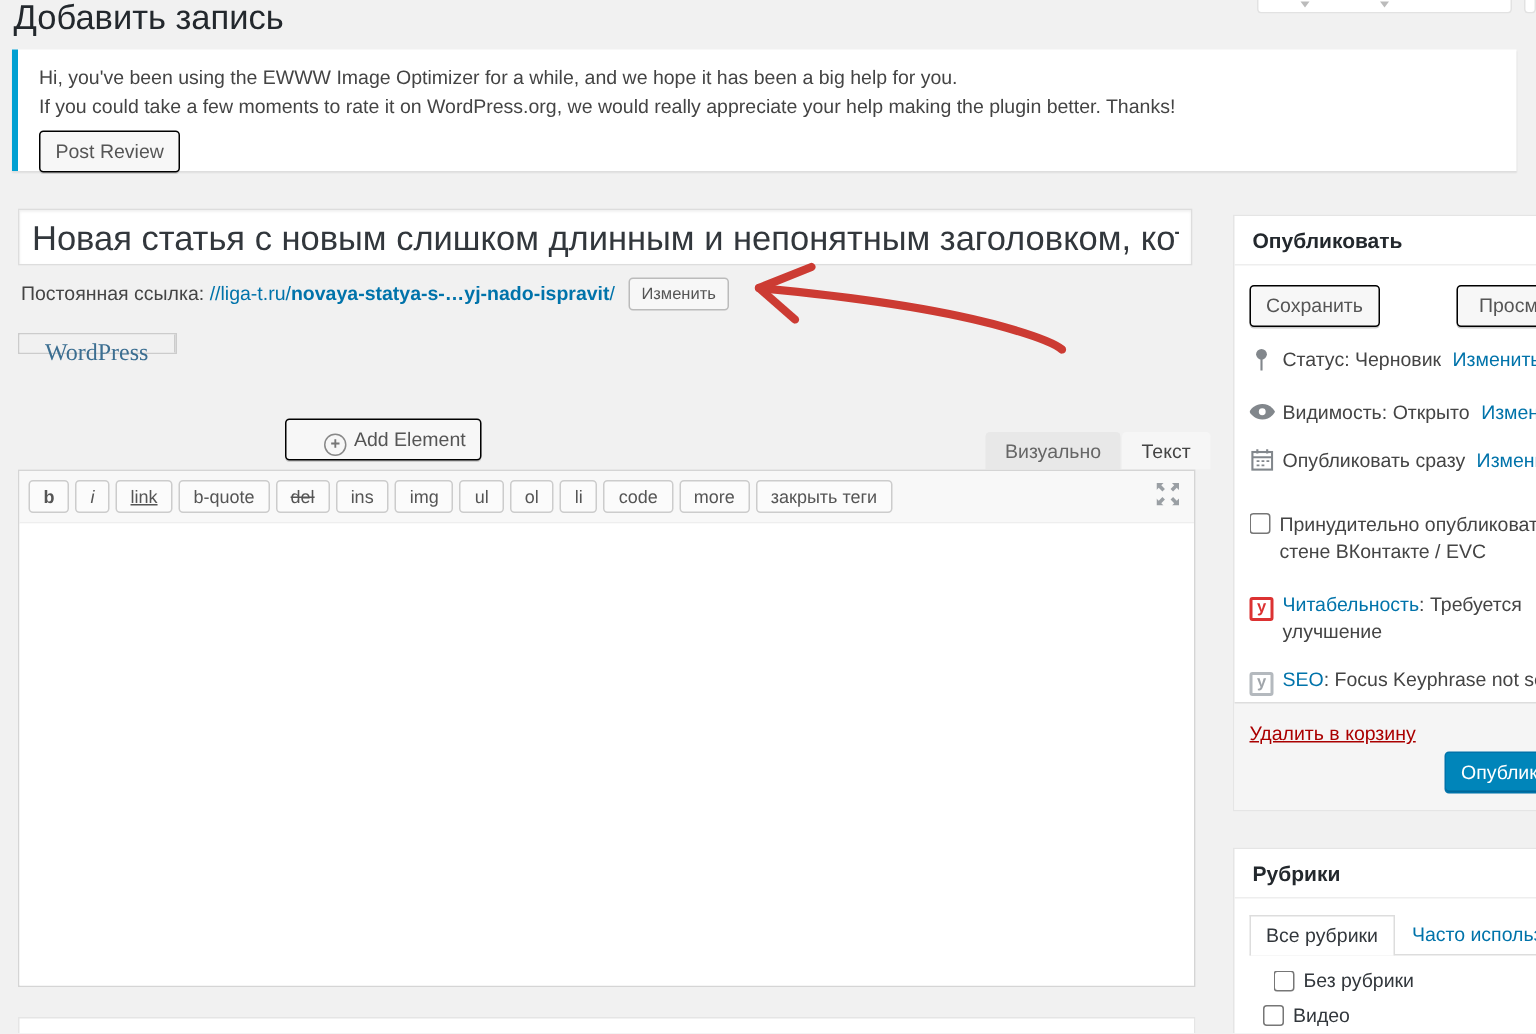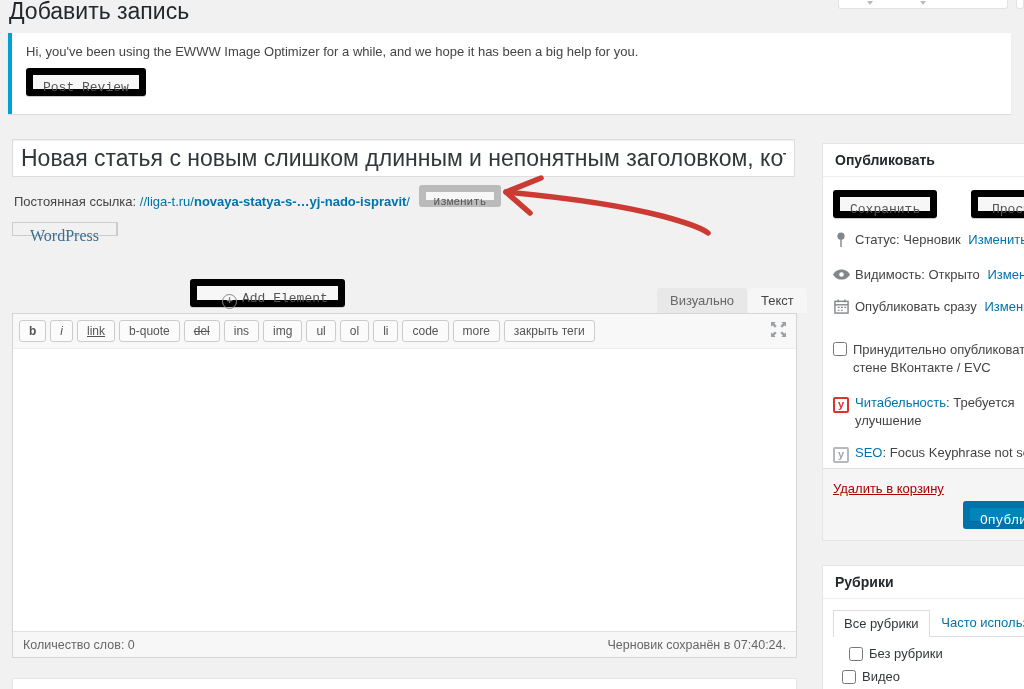--- a/index.html
+++ b/index.html
@@ -3,23 +3,23 @@
 <meta charset="utf-8">
 <style>
   html,body{margin:0;padding:0;}
   body{font-family:"Liberation Sans",sans-serif;background:#f1f1f1;}
   #app{position:relative;width:1024px;height:689px;background:#f1f1f1;overflow:hidden;color:#444;}
 
   
   a{color:#0073aa;cursor:pointer;}
   .nound{text-decoration:none;}
   .und{}
-  .btn{display:inline-block;background:#f7f7f7;border:7px solid #000000;border-radius:3px;color:#555;
+  .btn{display:inline-block;background:#f7f7f7;border:1px solid #000000;border-radius:3px;color:#555;
        font-size:13px;line-height:26px;height:28px;padding:0 10px;box-sizing:border-box;
-       box-shadow:0 1px 0 #ccc;cursor:pointer;white-space:nowrap;font-family:Liberation Mono, monospace;}
+       box-shadow:0 1px 0 #ccc;cursor:pointer;white-space:nowrap;font-family:Liberation Sans, sans-serif;}
   .btn-small{height:22px;line-height:20px;font-size:11px;padding:0 8px;}
   .btn-primary{background:#0085ba;border-color:#0073aa;color:#fff;box-shadow:inset 0 -1px 0 #006799;}
 
   
   .page-title{position:absolute;left:9px;top:-3px;font-size:23px;font-weight:400;color:#23282d;line-height:29px;margin:0;}
 
   
   .so-stub{position:absolute;top:0;height:9px;background:#fff;border:1px solid #e2e2e2;border-top:none;border-radius:0 0 3px 3px;box-sizing:border-box;}
   .so-caret{position:absolute;top:1px;width:0;height:0;border-left:3px solid transparent;border-right:3px solid transparent;border-top:4px solid #bbb;}
 
@@ -112,20 +112,21 @@
   <h1 class="page-title">Добавить запись</h1>
 
   <div class="so-stub" style="left:838px;width:170px;">
     <span class="so-caret" style="left:28px;"></span>
     <span class="so-caret" style="left:81px;"></span>
   </div>
   <div class="so-stub" style="left:1016px;width:8px;"></div>
 
   <div class="notice">
     <p>Hi, you've been using the EWWW Image Optimizer for a while, and we hope it has been a big help for you.</p>
+    <p>If you could take a few moments to rate it on WordPress.org, we would really appreciate your help making the plugin better. Thanks!</p>
     <button class="btn">Post Review</button>
   </div>
 
   <input class="title-input" type="text" value="Новая статья с новым слишком длинным и непонятным заголовком, который на" style="">
 
   <div class="permalink">
     <span>Постоянная ссылка:</span>
     <a class="und">//liga-t.ru/</a><a class="und"><strong>novaya-statya-s-…yj-nado-ispravit</strong></a><a class="und">/</a>
     <button class="btn btn-small" style="box-shadow:none;border-color:#bbb;">Изменить</button>
   </div>
@@ -170,27 +171,20 @@
           <svg width="15" height="15" viewBox="0 0 16 16" fill="#9a9fa4">
             <path d="M0 5 L0 0 L5 0 L3.4 1.6 L6 4.2 L4.2 6 L1.6 3.4 Z"></path>
             <path d="M11 0 L16 0 L16 5 L14.4 3.4 L11.8 6 L10 4.2 L12.6 1.6 Z"></path>
             <path d="M0 11 L0 16 L5 16 L3.4 14.4 L6 11.8 L4.2 10 L1.6 12.6 Z"></path>
             <path d="M16 11 L16 16 L11 16 L12.6 14.4 L10 11.8 L11.8 10 L14.4 12.6 Z"></path>
           </svg>
         </span>
       </button>
     </div>
     <textarea class="editor-area" style=""></textarea>
-    <div class="editor-foot">
-      <span>
-        <span>Количество слов:</span>
-        <span>0</span>
-      </span>
-      <span>Черновик сохранён в 07:40:24.</span>
-    </div>
   </div>
 
   <div class="bottom-stub"></div>
 
   <div class="postbox" style="top:143px;height:398px;">
     <h2>Опубликовать</h2>
     <div class="pb-body">
       <button class="btn">Сохранить</button>
       <button class="btn" style="position:absolute;left:148px;top:13px;padding:0 14px;">Просмотр</button>
 

